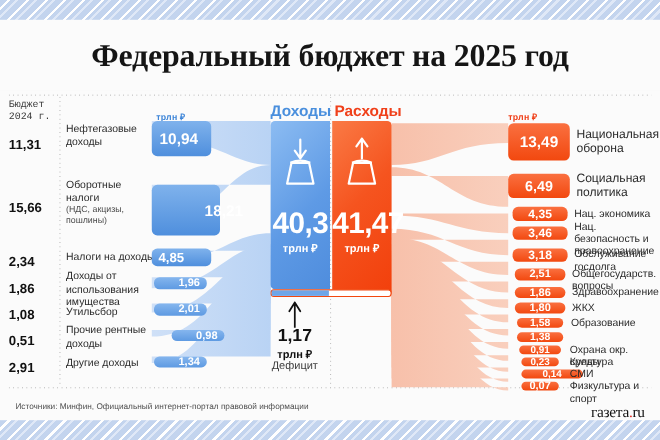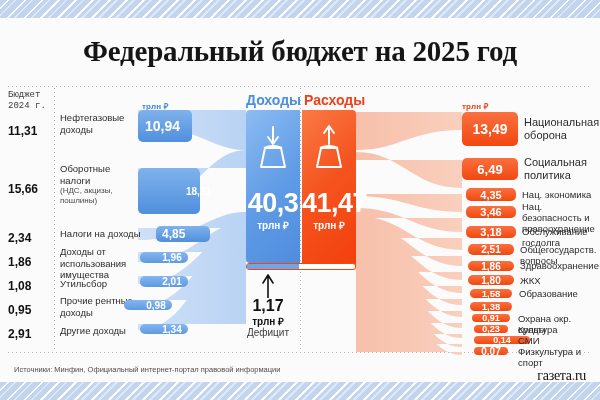--- a/index.html
+++ b/index.html
@@ -157,21 +157,21 @@
 
   <div class="budget-head">
     <span>Бюджет</span><br>
     <span>2024 г.</span>
   </div>
   <div class="budget-val" style="top:124px;">11,31</div>
   <div class="budget-val" style="top:182px;">15,66</div>
   <div class="budget-val" style="top:231px;">2,34</div>
   <div class="budget-val" style="top:255px;">1,86</div>
   <div class="budget-val" style="top:279px;">1,08</div>
-  <div class="budget-val" style="top:303px;">0,95</div>
+  <div class="budget-val" style="top:303px;">0,51</div>
   <div class="budget-val" style="top:327px;">2,91</div>
 
   <div class="rev-name" style="top:163px;">
     <span>Оборотные налоги</span>
     <small>(НДС, акцизы, пошлины)</small>
   </div>
   <div class="rev-name" style="top:112px;">
     <span>Нефтегазовые доходы</span>
   </div>
   <div class="rev-name" style="top:228px;">
@@ -186,25 +186,25 @@
   <div class="rev-name" style="top:295px;">
     <span>Прочие рентные доходы</span>
   </div>
   <div class="rev-name" style="top:325px;">
     <span>Другие доходы</span>
   </div>
 
   <div class="unit blue" style="left:142px;top:100px;">трлн ₽</div>
 
   <div class="pill rev" style="left:138px;top:110px;width:54px;height:32px;font-size:14px;">10,94</div>
-  <div class="pill rev" style="left:138px;top:168px;width:62px;height:46px;font-size:10px;padding-left:48px;">18,21</div>
-  <div class="pill rev" style="left:138px;top:226px;width:54px;height:16px;font-size:12px;padding-left:6px;margin-left:18px;">4,85</div>
+  <div class="pill rev" style="left:138px;top:168px;width:62px;height:46px;font-size:14px;padding-left:48px;">18,21</div>
+  <div class="pill rev" style="left:138px;top:226px;width:54px;height:16px;font-size:12px;padding-left:6px;">4,85</div>
   <div class="pill rev-sm" style="left:140px;top:252px;width:48px;height:11px;font-size:10px;">1,96</div>
   <div class="pill rev-sm" style="left:140px;top:276px;width:48px;height:11px;font-size:10px;">2,01</div>
-  <div class="pill rev-sm" style="left:124px;top:300px;width:48px;height:10px;font-size:10px;">0,98</div>
+  <div class="pill rev-sm" style="left:156px;top:300px;width:48px;height:10px;font-size:10px;">0,98</div>
   <div class="pill rev-sm" style="left:140px;top:324px;width:48px;height:10px;font-size:10px;">1,34</div>
 
   <div class="colhead blue" style="left:246px;top:92px;width:54px;text-align:right;">Доходы</div>
   <div class="colhead red" style="left:304px;top:92px;width:60px;text-align:left;">Расходы</div>
 
   <div class="bigcol blue" style="left:246px;top:110px;width:54px;height:153px;">
     <svg width="54" height="52" viewBox="0 0 54 52" style="position:absolute;top:12px;left:0;">
       <path d="M27 5 V20 M27 22 L22 15 M27 22 L32 15" stroke="#fff" stroke-width="2" fill="none" stroke-linecap="round"></path>
       <path d="M19 26 H35 L39 45 H15 Z" stroke="#fff" stroke-width="2" fill="none" stroke-linejoin="round"></path>
       <path d="M18 26 Q27 22 36 26" stroke="#fff" stroke-width="2" fill="none"></path>

